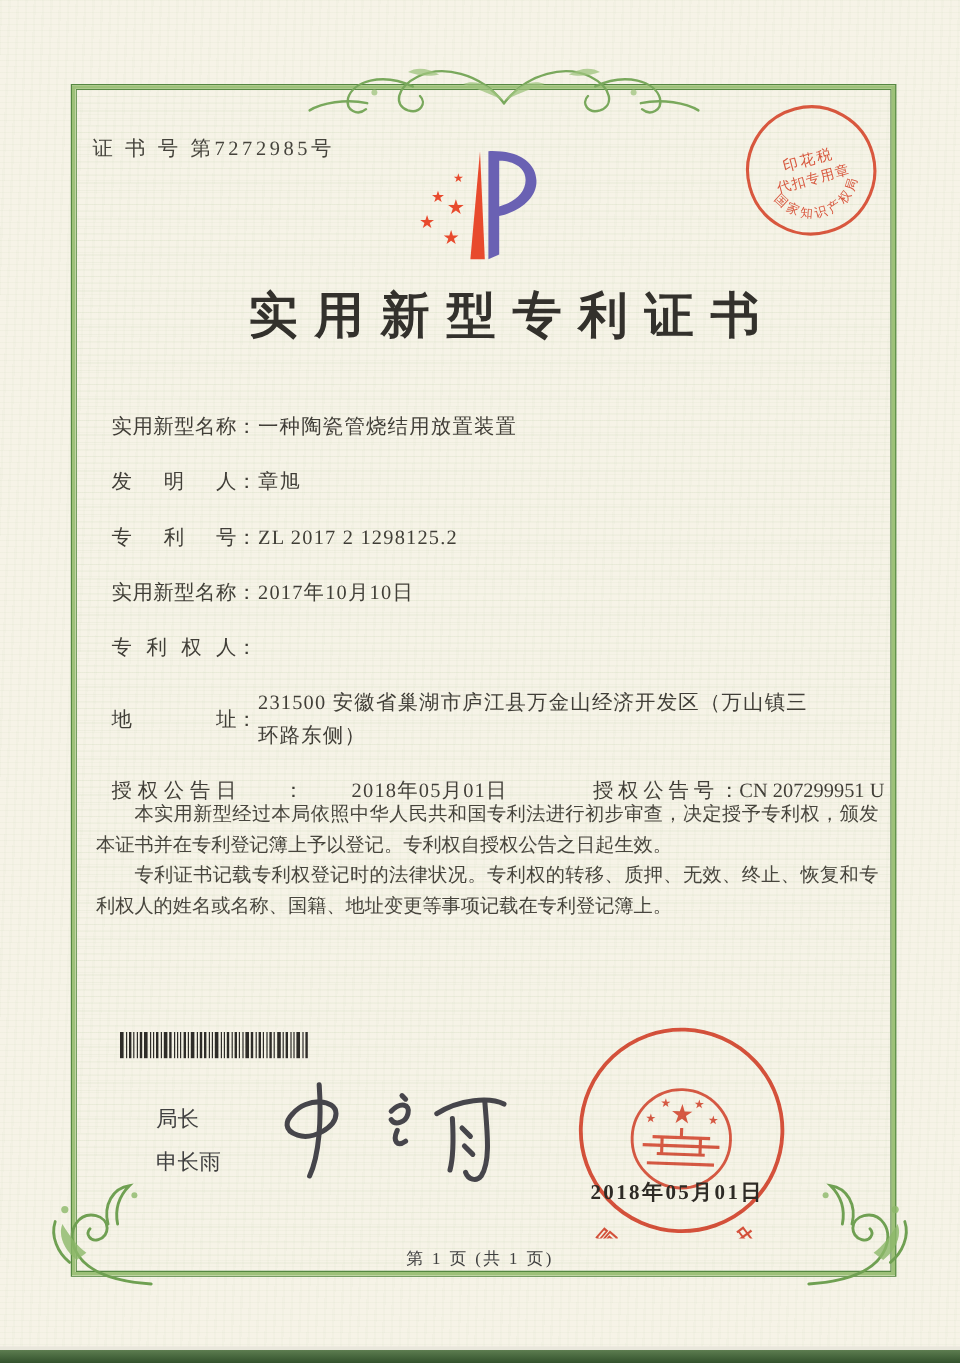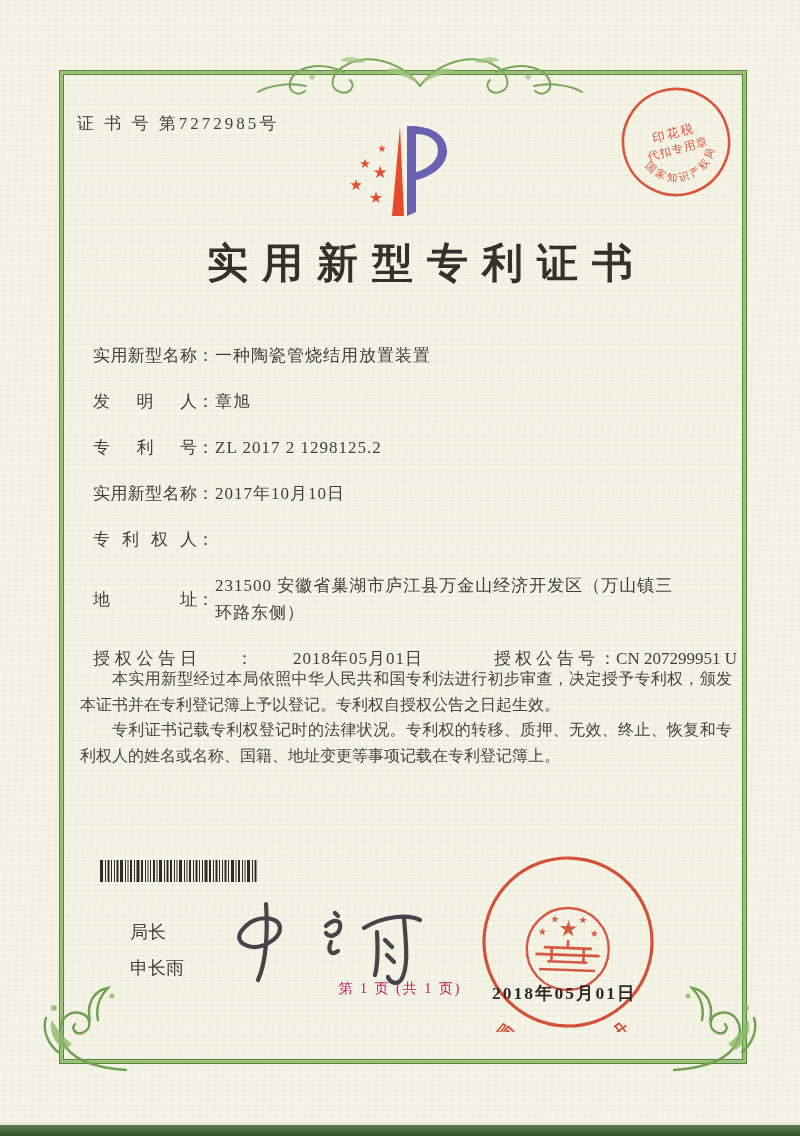--- a/index.html
+++ b/index.html
@@ -46,21 +46,21 @@
   
   .bodytext{left:80px;top:666px;width:652px;font-size:16px;line-height:25.5px;
     text-align:justify;color:#47453d;}
   .bodytext p{margin:0;text-indent:2em;}
   .barcode{left:100px;top:860px;}
   .director{left:106px;top:914px;font-size:18px;color:#404040;line-height:36px;margin-left:24px;}
   .signature{left:208px;top:888px;}
   .seal-main{left:478px;top:852px;opacity:.92;mix-blend-mode:multiply;}
   .seal-date{left:492px;top:981px;font-size:17.5px;font-weight:700;letter-spacing:2px;color:#2d2a25;z-index:5;}
   .stamp-top{left:617px;top:83px;opacity:.9;mix-blend-mode:multiply;}
-  .footer{left:0;right:0;top:980px;text-align:center;font-size:14px;letter-spacing:2px;color:#be185d;}
+  .footer{left:0;right:0;top:1040px;text-align:center;font-size:14px;letter-spacing:2px;color:#404040;}
   .bottom-band{position:absolute;left:0;right:0;bottom:0;height:11px;background:linear-gradient(180deg,#5d7d50,#32512c);}
   .bottom-band-gap{position:absolute;left:0;right:0;bottom:11px;height:3px;background:#e9e7dc;}
   svg{display:block;}
 </style>
 </head>
 <body>
 
 <div class="paper-texture"></div>
 
 <div class="frame">

